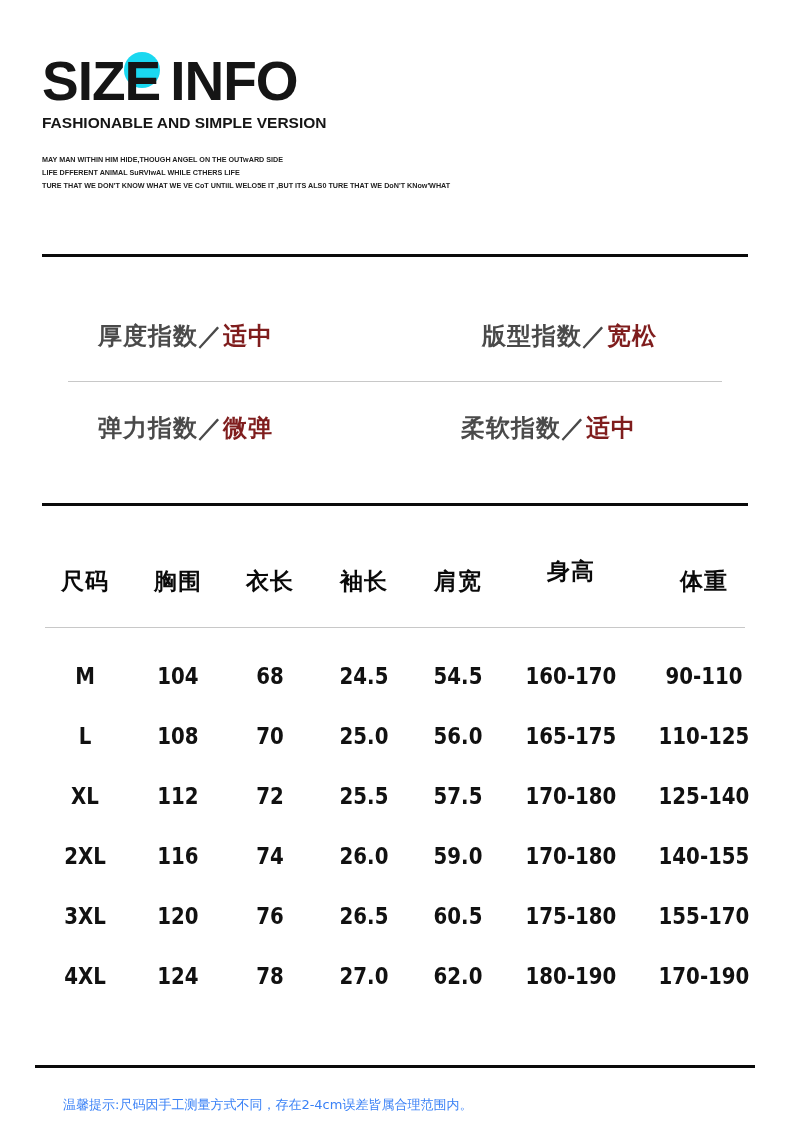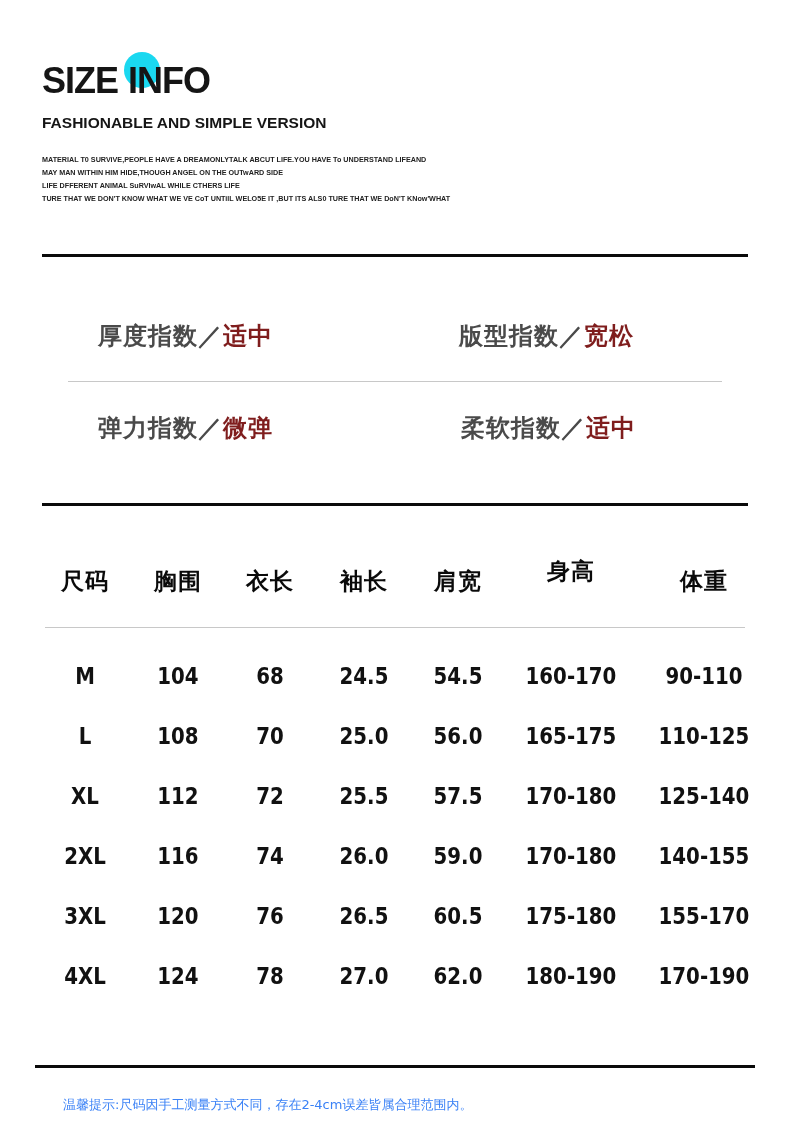--- a/index.html
+++ b/index.html
@@ -28,21 +28,21 @@
       width: 36px; height: 36px;
       border-radius: 50%;
       background: #1ad8f0;
       z-index: 0;
     }
     .title-text {
       position: absolute;
       left: 0; top: 7px;
       font-family: "Liberation Sans", sans-serif;
       font-weight: bold;
-      font-size: 36px;
+      font-size: 55px;
       line-height: 44px;
       letter-spacing: -1px;
       color: #151515;
       z-index: 1;
       white-space: nowrap;
     }
     .title-text .word2 { margin-left: 10px; }
     .subtitle {
       left: 42px; top: 114px;
       font-family: "Liberation Sans", sans-serif;
@@ -116,32 +116,31 @@
   </style>
 </head>
 <body>
 
 <div class="abs title-wrap">
   <div class="title-dot"></div>
   <div class="title-text"><span>SIZE</span><span class="word2">INFO</span></div>
 </div>
 <div class="abs subtitle">FASHIONABLE AND SIMPLE VERSION</div>
 <div class="abs blurb">
-  <div>MATERIAL T0 SURViVE,PEOPLE HAVE A DREAMONLYTALK ABCUT LIFE.YOU HAVE To UNDERSTAND LIFEAND</div>
   <div>MAY MAN WITHIN HIM HIDE,THOUGH ANGEL ON THE OUTwARD SIDE</div>
   <div>LIFE DFFERENT ANIMAL SuRVIwAL WHILE CTHERS LIFE</div>
   <div>TURE THAT WE DON'T KNOW WHAT WE VE CoT UNTilL WELO5E IT ,BUT ITS ALS0 TURE THAT WE DoN'T KNow'WHAT</div>
 </div>
 
 <div class="abs rule-black" style="left:42px; top:254px; width:706px;"></div>
 
 <div class="abs attr" style="left:98px; top:321px;">
   <span class="lbl">厚度指数</span><span class="sep">／</span><span class="val">适中</span>
 </div>
-<div class="abs attr" style="left:459px; top:321px;">
+<div class="abs attr" style="left:482px; top:321px;">
   <span class="lbl">版型指数</span><span class="sep">／</span><span class="val">宽松</span>
 </div>
 
 <div class="abs rule-gray" style="left:68px; top:381px; width:654px;"></div>
 
 <div class="abs attr" style="left:98px; top:413px;">
   <span class="lbl">弹力指数</span><span class="sep">／</span><span class="val">微弹</span>
 </div>
 <div class="abs attr" style="left:461px; top:413px;">
   <span class="lbl">柔软指数</span><span class="sep">／</span><span class="val">适中</span>

